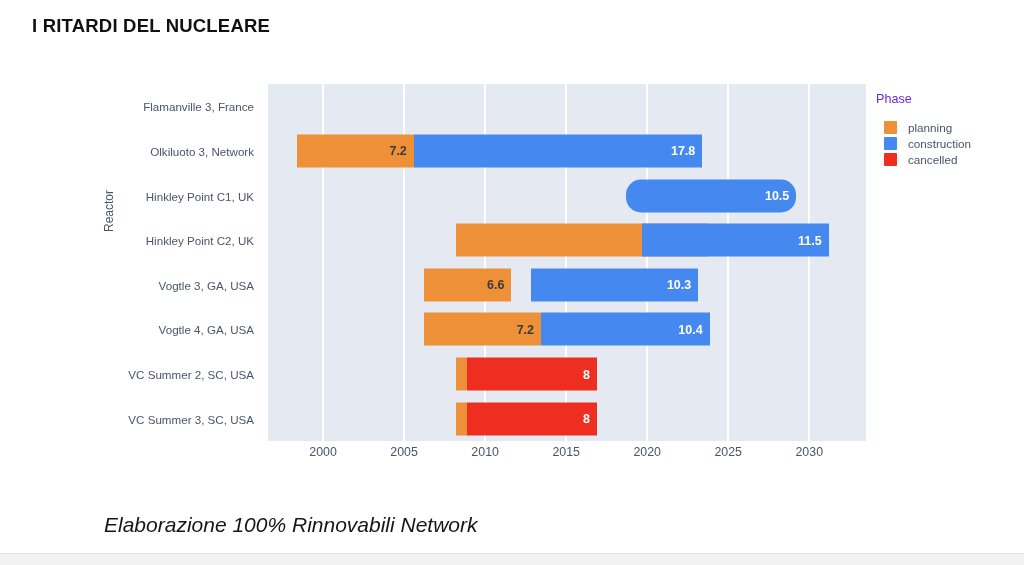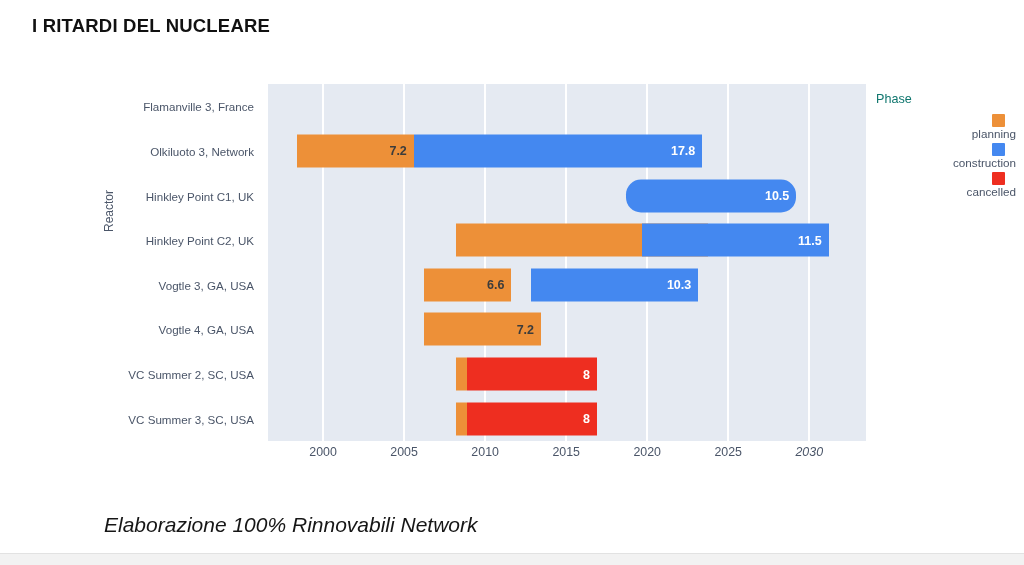--- a/index.html
+++ b/index.html
@@ -133,30 +133,29 @@
   }
   
   #legend {
     position: absolute;
     left: 876px;
     top: 92px;
     width: 140px;
   }
   #legend-title {
     font-size: 12.6px;
-    color: #0f766e;
-    margin-bottom: 8px;
+    color: #6d28d9;
+    margin-bottom: 15px;
     font-weight: normal;
   }
   .legend-item {
     display: flex;
     align-items: flex-end;
     margin-bottom: 3px;
     padding-left: 8px;
-    flex-direction: column;
   }
   .legend-swatch {
     width: 13px;
     height: 13px;
     border-radius: 1px;
     margin-right: 11px;
     flex: 0 0 auto;
   }
   .legend-label {
     font-size: 11.7px;
@@ -230,20 +229,23 @@
             <span>6.6</span>
           </div>
           <div class="seg construction" style="left: 263.347px; width: 166.921px;">
             <span>10.3</span>
           </div>
         </div>
         <div class="bar-row" style="top: 223.125px;">
           <div class="seg planning" style="left: 156.388px; width: 116.683px;">
             <span>7.2</span>
           </div>
+          <div class="seg construction" style="left: 273.07px; width: 168.542px;">
+            <span>10.4</span>
+          </div>
         </div>
         <div class="bar-row" style="top: 267.75px;">
           <div class="seg planning no-label" style="left: 187.989px; width: 11.3442px;"></div>
           <div class="seg cancelled" style="left: 199.333px; width: 129.648px;">
             <span>8</span>
           </div>
         </div>
         <div class="bar-row" style="top: 312.375px;">
           <div class="seg planning no-label" style="left: 187.989px; width: 11.3442px;"></div>
           <div class="seg cancelled" style="left: 199.333px; width: 129.648px;">
@@ -252,21 +254,21 @@
         </div>
       </div>
 
     <div id="x-axis">
         <div class="xtick" style="left: 55.1003px;">2000</div>
         <div class="xtick" style="left: 136.13px;">2005</div>
         <div class="xtick" style="left: 217.16px;">2010</div>
         <div class="xtick" style="left: 298.19px;">2015</div>
         <div class="xtick" style="left: 379.22px;">2020</div>
         <div class="xtick" style="left: 460.249px;">2025</div>
-        <div class="xtick" style="left: 541.279px; font-style: italic;">2030</div>
+        <div class="xtick" style="left: 541.279px;">2030</div>
       </div>
 
     <div id="legend">
       <div id="legend-title">Phase</div>
       <div id="legend-items">
           <div class="legend-item">
             <span class="legend-swatch" style="background: rgb(237, 144, 56);"></span>
             <span class="legend-label">planning</span>
           </div>
           <div class="legend-item">

